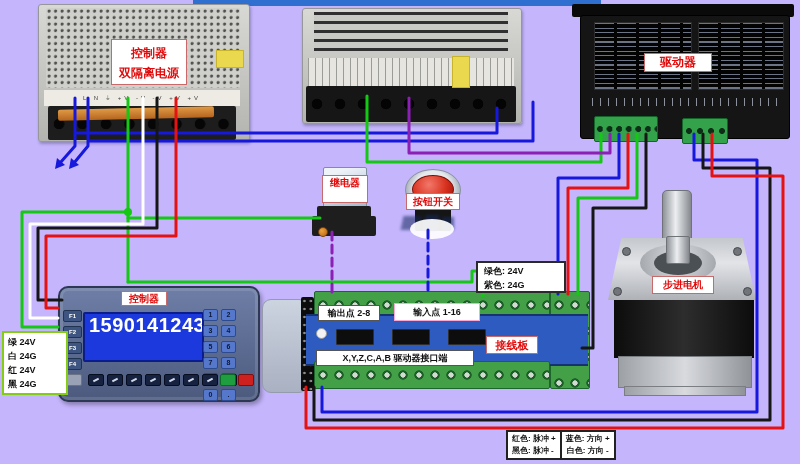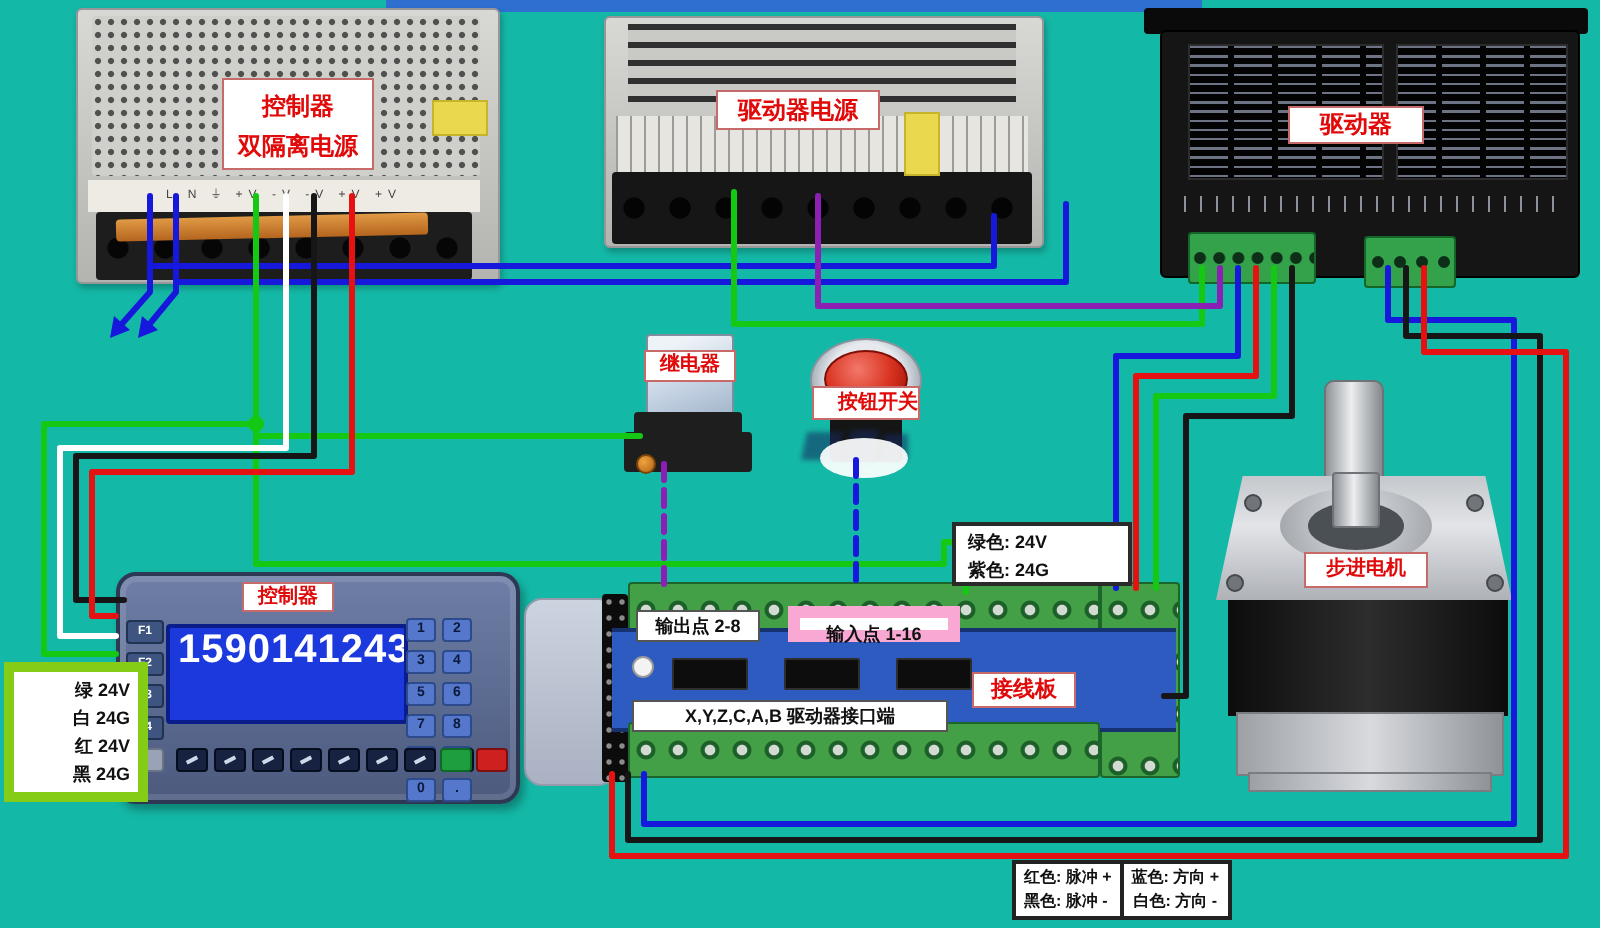--- a/index.html
+++ b/index.html
@@ -1,16 +1,16 @@
 <!DOCTYPE html>
 <html><head>
 <meta charset="utf-8">
 <style>
   html,body{margin:0;padding:0;background:#fff;}
-  #stage{position:relative;width:800px;height:464px;background:#14b8a6;overflow:hidden;
+  #stage{position:relative;width:800px;height:464px;background:#c4b5fd;overflow:hidden;
          font-family:"Liberation Sans","DejaVu Sans",sans-serif;}
   .comp{position:absolute;z-index:1;}
   .wires{position:absolute;left:0;top:0;z-index:5;pointer-events:none;}
   .lbl{position:absolute;z-index:8;background:#fff;text-align:center;box-sizing:border-box;}
   .rlabel{border:1px solid #c96a6a;color:#e00a0a;font-weight:bold;}
   .blabel{border:2px solid #2a2a2a;color:#111;font-weight:bold;}
   
   .psucase{background:linear-gradient(180deg,#d8d8d4,#c2c2be 60%,#b3b3af);border:1px solid #97979a;border-radius:3px;box-shadow:1px 2px 3px rgba(0,0,0,.25);}
   .perf{background-color:#cfcfcb;background-image:radial-gradient(circle at 3px 3px,#50504e 1.3px,rgba(0,0,0,0) 1.8px);background-size:6.5px 6.5px;border-radius:2px;}
   .tstrip{background:#edebe3;color:#444;font-size:6px;letter-spacing:3px;text-align:center;line-height:16px;overflow:hidden;white-space:nowrap;}
@@ -65,21 +65,21 @@
   .ic{background:#0d0d0d;border:1px solid #2e2e2e;border-radius:1px;}
   .led{background:#f3f3f3;border-radius:50%;border:1px solid #999;}
   
   .shaft{background:linear-gradient(90deg,#8f9398,#eceef0 45%,#85898e);border:1px solid #6f7377;border-radius:5px 5px 2px 2px;}
   .mflange{background:linear-gradient(180deg,#c4c7cb,#e2e4e8 40%,#aeb1b6);clip-path:polygon(0% 100%,9% 0%,91% 0%,100% 100%);}
   .boss{background:radial-gradient(circle at 50% 42%,#dcdee2,#9da1a6);border-radius:50%;}
   .bosshole{background:#4b5055;border-radius:50%;}
   .mscrew{background:#71757a;border:1px solid #45484c;border-radius:50%;}
   .mbody{background:linear-gradient(90deg,#0c0c0c,#2d2d2d 50%,#0c0c0c);}
   .mbase{background:linear-gradient(90deg,#9da1a6,#d8dade 50%,#8f9398);border:1px solid #7a7e82;}
-  .legendlist{border:5px solid #84cc16;background:#fff;font-size:9px;font-weight:bold;color:#111;line-height:14px;padding:2px 4px;text-align:right;z-index:8;position:absolute;}
+  .legendlist{border:2px solid #84cc16;background:#fff;font-size:9px;font-weight:bold;color:#111;line-height:14px;padding:2px 4px;text-align:left;z-index:8;position:absolute;}
   .legrow{white-space:nowrap;}
   .botleg{display:flex;z-index:8;position:absolute;}
   .botleg>div{border:2px solid #222;border-left-width:1px;border-right-width:1px;background:#fff;font-size:8px;font-weight:bold;color:#111;line-height:12px;padding:1px 4px;text-align:left;white-space:nowrap;}
   .botleg>div:first-child{border-left-width:2px;}
   .botleg>div:last-child{border-right-width:2px;text-align:center;}
 </style>
 </head>
 <body>
 
 <div id="stage">
@@ -95,53 +95,50 @@
   <div class="lbl rlabel" style="left:111px;top:39px;width:76px;height:46px;font-size:12px;line-height:20px;padding-top:3px;">
     <div>控制器</div>
     <div>双隔离电源</div>
   </div>
 
   <div class="comp psucase" style="left:302px;top:8px;width:218px;height:114px;"></div>
   <div class="comp vents" style="left:314px;top:12px;width:194px;height:44px;"></div>
   <div class="comp fstrip" style="left:308px;top:58px;width:206px;height:28px;"></div>
   <div class="comp tzone2" style="left:306px;top:86px;width:210px;height:36px;"></div>
   <div class="comp sticker" style="left:452px;top:56px;width:16px;height:30px;"></div>
-  <div class="lbl rlabel" style="left:358px;top:45px;width:82px;height:20px;font-size:12px;line-height:18px;">
-    <span>驱动器电源</span>
-  </div>
 
   <div class="comp drvflange" style="left:572px;top:4px;width:222px;height:13px;"></div>
   <div class="comp drvbody" style="left:580px;top:15px;width:208px;height:122px;"></div>
   <div class="comp dippanel" style="left:594px;top:22px;width:96px;height:66px;"></div>
   <div class="comp dippanel" style="left:698px;top:22px;width:84px;height:66px;"></div>
   <div class="comp pinticks" style="left:592px;top:98px;width:190px;height:8px;"></div>
   <div class="comp greenblock gb6" style="left:594px;top:116px;width:62px;height:24px;"></div>
   <div class="comp greenblock gb4" style="left:682px;top:118px;width:44px;height:24px;"></div>
   <div class="lbl rlabel" style="left:644px;top:53px;width:68px;height:19px;font-size:12px;line-height:17px;">
     <span>驱动器</span>
   </div>
 
   <div class="comp relaycube" style="left:323px;top:167px;width:42px;height:44px;"></div>
   <div class="comp relaybase" style="left:317px;top:206px;width:54px;height:16px;"></div>
   <div class="comp relaybase" style="left:312px;top:216px;width:64px;height:20px;"></div>
   <div class="comp screw" style="left:318px;top:227px;width:8px;height:8px;"></div>
-  <div class="lbl rlabel" style="left:322px;top:175px;width:46px;height:16px;font-size:10px;line-height:14px;">
+  <div class="lbl rlabel" style="left:322px;top:175px;width:46px;height:28px;font-size:10px;line-height:14px;">
     <span>继电器</span>
   </div>
 
   <div class="comp btnring" style="left:405px;top:169px;width:54px;height:40px;"></div>
   <div class="comp btncap" style="left:412px;top:175px;width:40px;height:27px;"></div>
   <div class="comp btnbase" style="left:415px;top:199px;width:36px;height:32px;"></div>
   <div class="comp smudge" style="left:400px;top:212px;width:56px;height:28px;">
     <div style="left:2px;top:4px;width:18px;height:14px;transform:skewX(-12deg);"></div>
     <div style="left:24px;top:3px;width:14px;height:16px;transform:skewX(-10deg);"></div>
     <div style="left:42px;top:5px;width:12px;height:13px;"></div>
   </div>
   <div class="comp whiteblob" style="left:410px;top:219px;width:44px;height:20px;"></div>
-  <div class="lbl rlabel" style="left:406px;top:193px;width:54px;height:17px;font-size:10px;line-height:15px;text-align:right;">
+  <div class="lbl rlabel" style="left:406px;top:193px;width:54px;height:17px;font-size:10px;line-height:15px;">
     <span>按钮开关</span>
   </div>
 
 
   <div class="legendlist" style="left:2px;top:331px;width:54px;">
 
   <div class="legrow">绿 24V</div>
       <div class="legrow">白 24G</div>
       <div class="legrow">红 24V</div>
       <div class="legrow">黑 24G</div>
@@ -201,21 +198,21 @@
   <div class="comp trow" style="left:550px;top:291px;width:38px;height:96px;"></div>
   <div class="comp pcb" style="left:306px;top:314px;width:282px;height:48px;"></div>
   <div class="comp ic" style="left:336px;top:329px;width:36px;height:14px;"></div>
   <div class="comp ic" style="left:392px;top:329px;width:36px;height:14px;"></div>
   <div class="comp ic" style="left:448px;top:329px;width:36px;height:14px;"></div>
   <div class="comp led" style="left:316px;top:328px;width:9px;height:9px;"></div>
   <div class="comp trow" style="left:314px;top:361px;width:234px;height:26px;"></div>
   <div class="lbl" style="left:318px;top:305px;width:62px;height:16px;border:1px solid #555;font-size:9px;font-weight:bold;color:#111;line-height:14px;">
     <span>输出点 2-8</span>
   </div>
-  <div class="lbl" style="left:394px;top:303px;width:86px;height:18px;border:6px solid #f9a8d4;font-size:9px;font-weight:bold;color:#111;line-height:16px;">
+  <div class="lbl" style="left:394px;top:303px;width:86px;height:18px;border:1px solid #f9a8d4;font-size:9px;font-weight:bold;color:#111;line-height:16px;">
     <span>输入点 1-16</span>
   </div>
   <div class="lbl" style="left:316px;top:350px;width:158px;height:16px;border:1px solid #555;font-size:9px;font-weight:bold;color:#111;line-height:14px;">
     <span>X,Y,Z,C,A,B 驱动器接口端</span>
   </div>
   <div class="lbl rlabel" style="left:486px;top:336px;width:52px;height:18px;font-size:11px;line-height:16px;">
     <span>接线板</span>
   </div>
 
   <div class="comp shaft" style="left:662px;top:190px;width:28px;height:54px;"></div>

